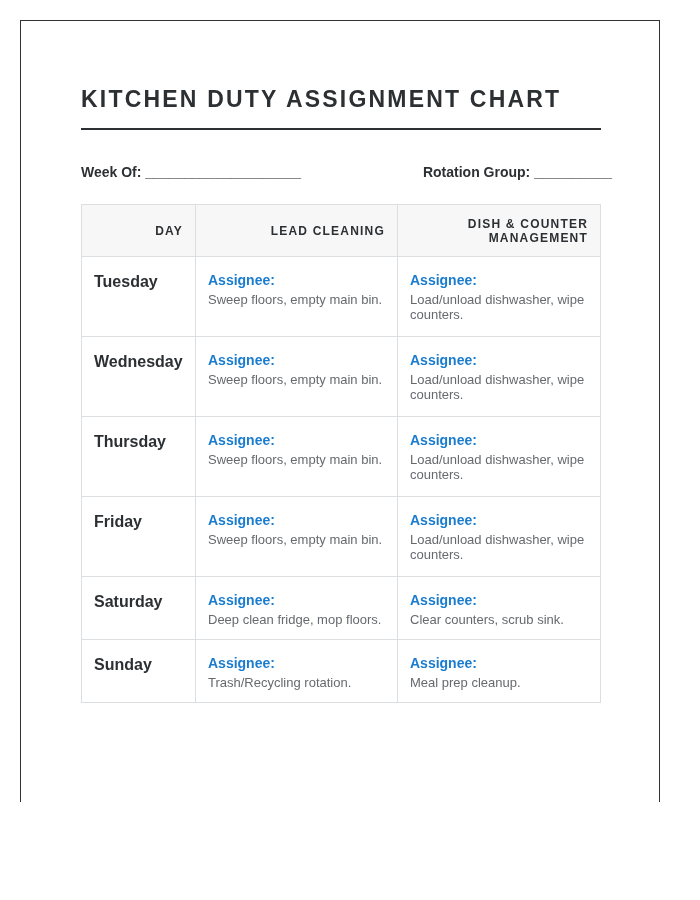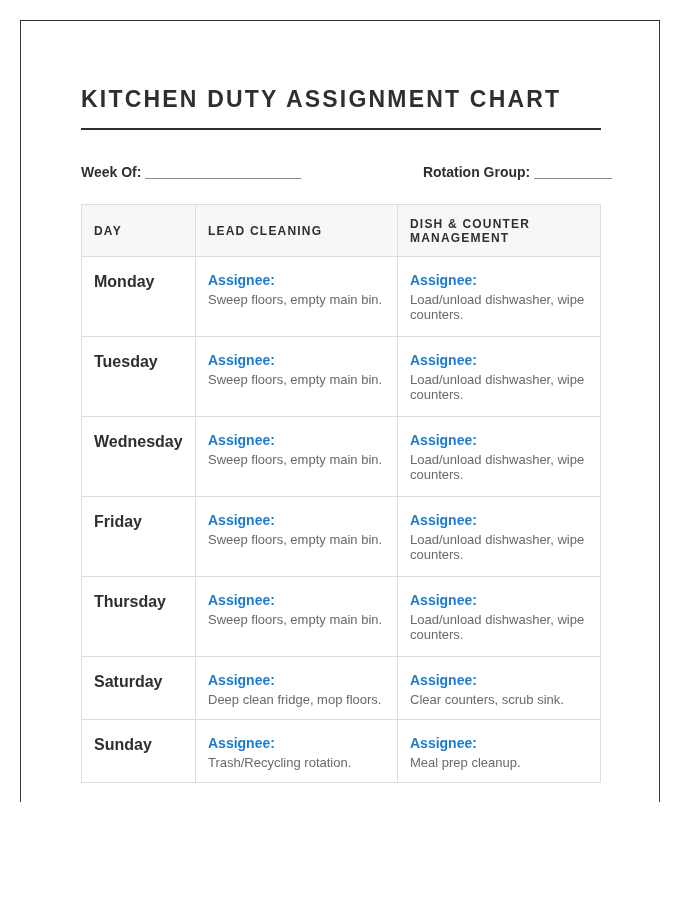--- a/index.html
+++ b/index.html
@@ -17,21 +17,21 @@
     .meta { position: absolute; top: 164px; font-size: 14px; font-weight: bold; color: #2c3033; white-space: nowrap; }
     .meta.left { left: 81px; }
     .meta.right { right: 88px; }
     table {
       position: absolute; left: 81px; top: 204px; width: 520px;
       border-collapse: collapse; table-layout: fixed;
     }
     th, td { border: 1px solid #dcdfe2; vertical-align: top; text-align: left; }
     th {
       background: #f7f7f7; font-size: 12px; font-weight: bold; letter-spacing: 1.2px;
-      color: #2c3033; height: 52px; box-sizing: border-box; padding: 0 12px; vertical-align: middle;
+      color: #2c3033; height: 52px; box-sizing: border-box; padding: 0 12px; vertical-align: middle; text-align: right;
     }
     th.c1 { width: 114px; }
     th.c2 { width: 202px; }
     td { padding: 15px 12px 12px 12px; box-sizing: border-box; }
     tr.tall td { height: 80px; }
     tr.short td { height: 53px; }
     .day { font-size: 16px; font-weight: bold; color: #2c3033; margin-top: 1px; }
     .assignee { font-size: 14px; font-weight: bold; color: #1a7ccf; line-height: 17px; }
     .task { font-size: 13px; color: #666a6e; line-height: 15px; margin-top: 3px; }
   </style>
@@ -50,33 +50,20 @@
   <thead>
     <tr>
       <th class="c1">DAY</th>
       <th class="c2">LEAD CLEANING</th>
       <th class="c3">DISH &amp; COUNTER MANAGEMENT</th>
     </tr>
   </thead>
   <tbody>
     <tr class="tall">
       <td>
-          <div class="day">Monday</div>
-        </td>
-      <td>
-          <div class="assignee">Assignee:</div>
-          <div class="task">Sweep floors, empty main bin.</div>
-        </td>
-      <td>
-          <div class="assignee">Assignee:</div>
-          <div class="task">Load/unload dishwasher, wipe counters.</div>
-        </td>
-    </tr>
-    <tr class="tall">
-      <td>
           <div class="day">Tuesday</div>
         </td>
       <td>
           <div class="assignee">Assignee:</div>
           <div class="task">Sweep floors, empty main bin.</div>
         </td>
       <td>
           <div class="assignee">Assignee:</div>
           <div class="task">Load/unload dishwasher, wipe counters.</div>
         </td>
@@ -89,34 +76,34 @@
           <div class="assignee">Assignee:</div>
           <div class="task">Sweep floors, empty main bin.</div>
         </td>
       <td>
           <div class="assignee">Assignee:</div>
           <div class="task">Load/unload dishwasher, wipe counters.</div>
         </td>
     </tr>
     <tr class="tall">
       <td>
-          <div class="day">Friday</div>
+          <div class="day">Thursday</div>
         </td>
       <td>
           <div class="assignee">Assignee:</div>
           <div class="task">Sweep floors, empty main bin.</div>
         </td>
       <td>
           <div class="assignee">Assignee:</div>
           <div class="task">Load/unload dishwasher, wipe counters.</div>
         </td>
     </tr>
     <tr class="tall">
       <td>
-          <div class="day">Thursday</div>
+          <div class="day">Friday</div>
         </td>
       <td>
           <div class="assignee">Assignee:</div>
           <div class="task">Sweep floors, empty main bin.</div>
         </td>
       <td>
           <div class="assignee">Assignee:</div>
           <div class="task">Load/unload dishwasher, wipe counters.</div>
         </td>
     </tr>

